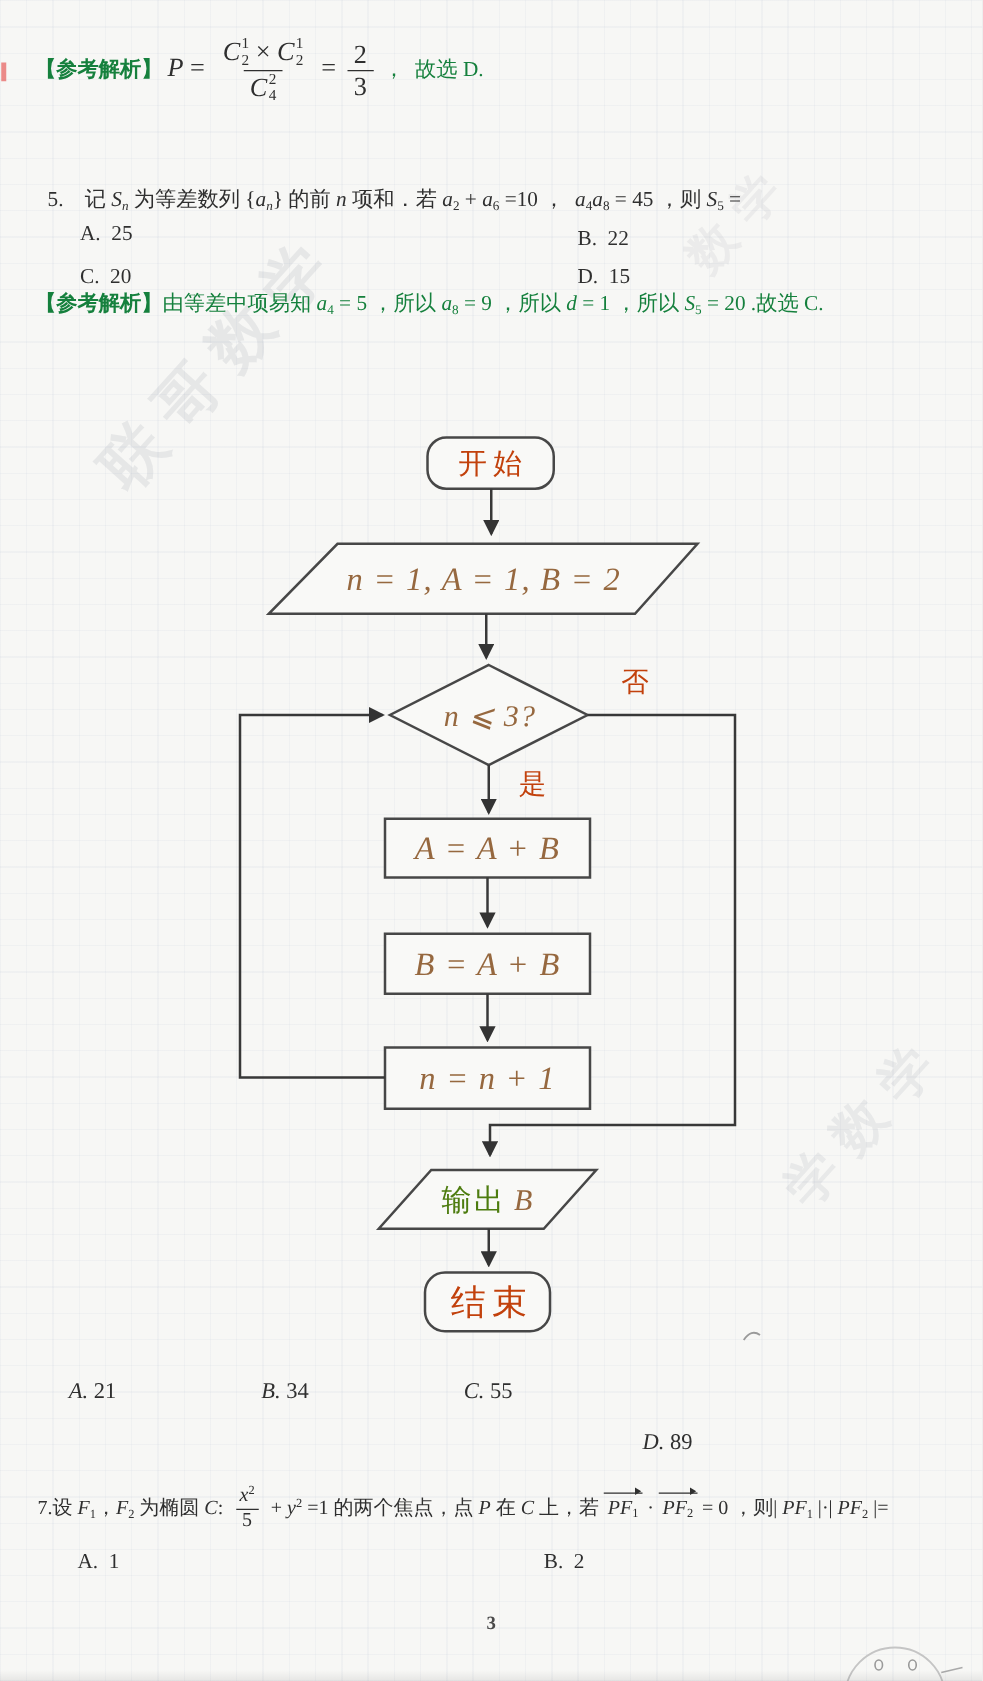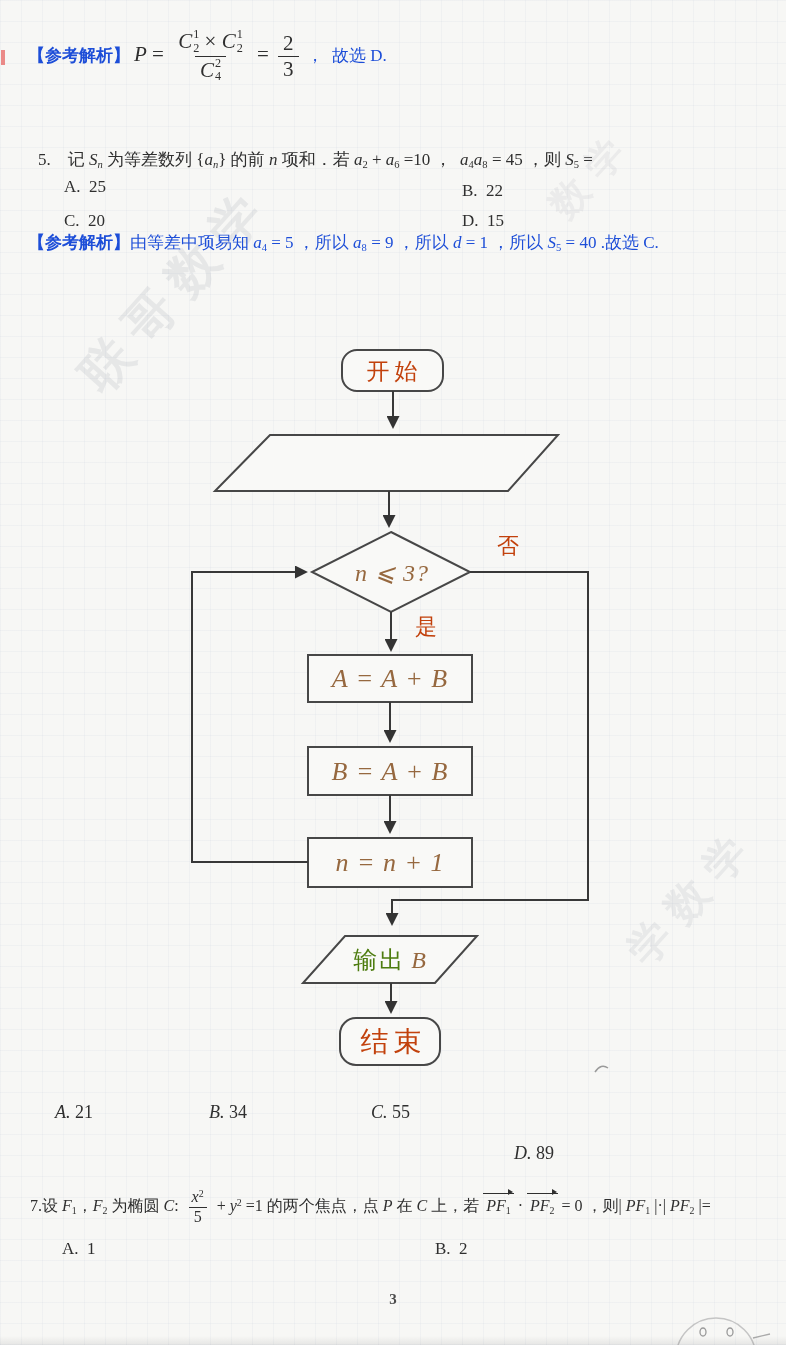--- a/index.html
+++ b/index.html
@@ -12,21 +12,21 @@
     content:'';position:absolute;inset:0;z-index:0;pointer-events:none;
     background-image:
       repeating-linear-gradient(0deg, rgba(185,195,212,.12) 0 1px, transparent 1px 21px),
       repeating-linear-gradient(90deg, rgba(185,195,212,.12) 0 1px, transparent 1px 21px);
   }
   .page::after{ 
     content:'';position:absolute;left:0;right:0;bottom:0;height:9px;z-index:3;
     background:linear-gradient(180deg, rgba(0,0,0,0), rgba(0,0,0,.07));
   }
   .line{position:absolute;z-index:2;font-size:17px;white-space:pre-wrap;line-height:1.35;}
-  .red{color:#1d4ed8;}
+  .red{color:#15803d;}
   .mi{font-family:"Liberation Serif","DejaVu Serif",serif;font-style:italic;}
   .bd{font-weight:bold;font-style:normal;}
   .sb{font-size:.62em;vertical-align:-0.3em;line-height:1;}
   .sp{font-size:.62em;vertical-align:.55em;line-height:1;}
   .frac{display:inline-flex;flex-direction:column;align-items:center;vertical-align:middle;
         margin:0 4px;line-height:1.18;}
   .frac .num,.frac .den{display:block;padding:0 5px;text-align:center;}
   .frac .den{border-top:1.6px solid currentColor;}
   .cs{display:inline-flex;align-items:center;}
   .cs .base{font-style:italic;}
@@ -69,21 +69,21 @@
     <span class="red bd" style="font-size:17px;">【参考解析】</span>
     <span class="math"><span class="mi">P</span><span> = </span><span class="frac"><span class="num"><span class="cs"><span class="base">C</span><span class="stack"><span>1</span><span>2</span></span></span><span> × </span><span class="cs"><span class="base">C</span><span class="stack"><span>1</span><span>2</span></span></span></span><span class="den"><span class="cs"><span class="base">C</span><span class="stack"><span>2</span><span>4</span></span></span></span></span><span> = </span><span class="frac"><span class="num"><span>2</span></span><span class="den"><span>3</span></span></span></span>
     <span class="red">，  故选 D.</span>
   </div>
 
   <div class="line" style="left:38px;top:149px;"><span>5.　记 </span><span class="mi">S</span><span class="mi sb">n</span><span> 为等差数列 {</span><span class="mi">a</span><span class="mi sb">n</span><span>} 的前 </span><span class="mi">n</span><span> 项和．若 </span><span class="mi">a</span><span class="sb">2</span><span> + </span><span class="mi">a</span><span class="sb">6</span><span> =10 ，  </span><span class="mi">a</span><span class="sb">4</span><span class="mi">a</span><span class="sb">8</span><span> = 45 ，则 </span><span class="mi">S</span><span class="sb">5</span><span> =</span></div>
   <div class="line" style="left:64px;top:176px;">A.  25</div>
   <div class="line" style="left:462px;top:180px;">B.  22</div>
   <div class="line" style="left:64px;top:210px;">C.  20</div>
   <div class="line" style="left:462px;top:210px;">D.  15</div>
-  <div class="line red" style="left:28px;top:232px;"><span class="bd">【参考解析】</span><span>由等差中项易知 </span><span class="mi">a</span><span class="sb">4</span><span> = 5 ，所以 </span><span class="mi">a</span><span class="sb">8</span><span> = 9 ，所以 </span><span class="mi">d</span><span> = 1 ，所以 </span><span class="mi">S</span><span class="sb">5</span><span> = 40 .故选 C.</span></div>
+  <div class="line red" style="left:28px;top:232px;"><span class="bd">【参考解析】</span><span>由等差中项易知 </span><span class="mi">a</span><span class="sb">4</span><span> = 5 ，所以 </span><span class="mi">a</span><span class="sb">8</span><span> = 9 ，所以 </span><span class="mi">d</span><span> = 1 ，所以 </span><span class="mi">S</span><span class="sb">5</span><span> = 20 .故选 C.</span></div>
 
 
   <svg class="layer" width="786" height="1345" viewBox="0 0 786 1345">
     <defs>
       <marker id="arr" viewBox="0 0 10 10" refX="8.5" refY="5" markerWidth="6.5" markerHeight="6.5" orient="auto">
         <path d="M0,0 L10,5 L0,10 z" fill="#333"></path>
       </marker>
     </defs>
     <g stroke="#474747" stroke-width="2" fill="#f9f9f7">
       <rect x="342" y="350" width="101" height="41" rx="15"></rect>
@@ -108,20 +108,21 @@
     <path d="M595,1072 q6,-9 13,-4" stroke="#9a9a9a" stroke-width="1.5" fill="none"></path>
     <g>
       <circle cx="716" cy="1358" r="40" fill="none" stroke="#c5c5c5" stroke-width="1.5"></circle>
       <ellipse cx="703" cy="1332" rx="3" ry="4" fill="none" stroke="#9a9a9a" stroke-width="1.3"></ellipse>
       <ellipse cx="730" cy="1332" rx="3" ry="4" fill="none" stroke="#9a9a9a" stroke-width="1.3"></ellipse>
       <path d="M753,1338 L770,1334" stroke="#aaaaaa" stroke-width="1.3"></path>
     </g>
   </svg>
 
   <div class="fc cjk" style="left:392px;top:371px;font-size:23px;">开始</div>
+  <div class="fc" style="left:387px;top:464px;font-size:26px;">n = 1, A = 1, B = 2</div>
   <div class="fc" style="left:392px;top:573px;font-size:24px;">n ⩽ 3?</div>
   <div class="fc cjk" style="left:508px;top:546px;font-size:22px;">否</div>
   <div class="fc cjk" style="left:426px;top:627px;font-size:22px;">是</div>
   <div class="fc" style="left:390px;top:679px;font-size:26px;">A = A + B</div>
   <div class="fc" style="left:390px;top:772px;font-size:26px;">B = A + B</div>
   <div class="fc" style="left:390px;top:863px;font-size:26px;">n = n + 1</div>
   <div class="fc" style="left:390px;top:960px;font-size:24px;"><span class="cjk-part">输出</span><span>B</span></div>
   <div class="fc cjk" style="left:391px;top:1042px;font-size:28px;">结束</div>
 
   <div class="line" style="left:55px;top:1100px;font-size:18px;"><span class="mi">A.</span><span> 21</span></div>

